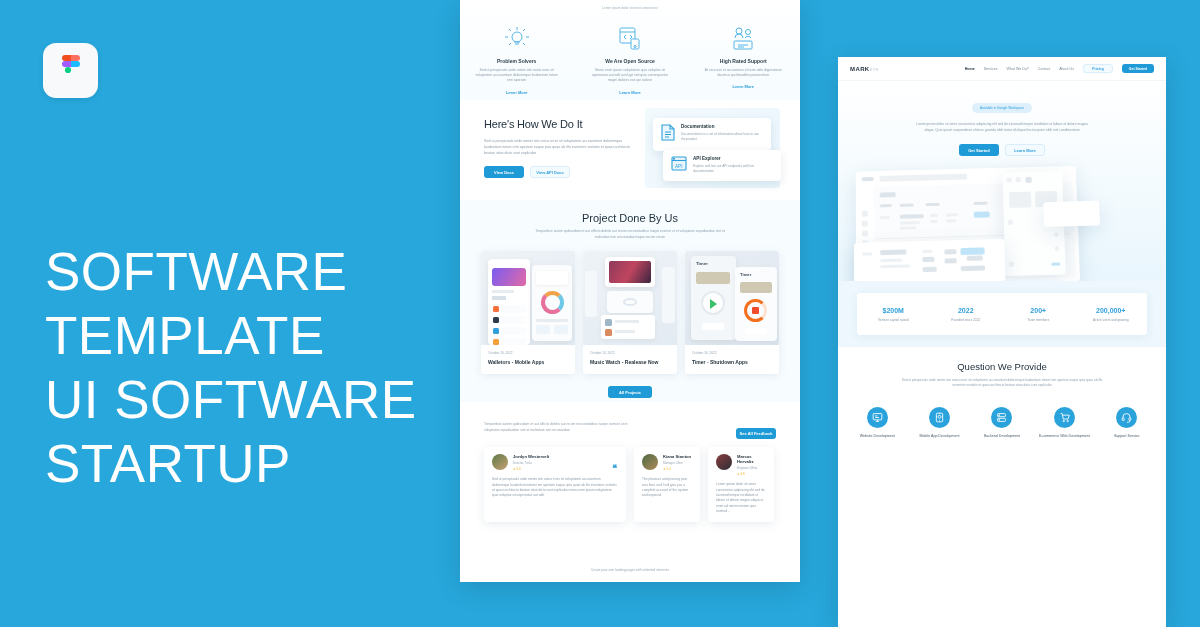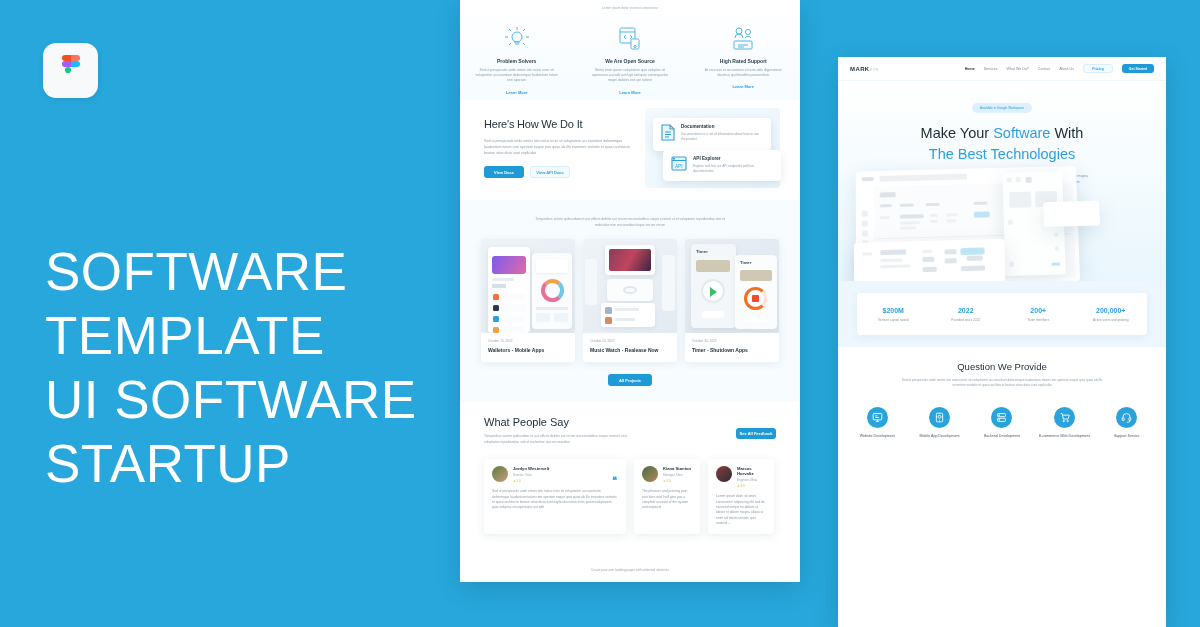--- a/index.html
+++ b/index.html
@@ -302,20 +302,21 @@
         </span>
         <div>
           <div class="dtitle">API Explorer</div>
           <div class="ddesc">Explore and test our API endpoints with live documentation</div>
         </div>
       </div>
     </div>
   </section>
 
   <section class="sec" id="m-projects">
+    <h2>Project Done By Us</h2>
     <div class="sub">Temporibus autem quibusdam et aut officiis debitis aut rerum necessitatibus saepe eveniet ut et voluptates repudiandae sint et molestiae non recusandae itaque earum rerum</div>
     <div class="proj-row">
       <div class="proj-card">
         <div class="proj-thumb" style="background:linear-gradient(150deg,#eef3f7,#e2eaf1);">
           <div style="position:absolute;left:7px;top:8px;width:42px;height:86px;background:#fff;border-radius:4px;box-shadow:0 2px 6px rgba(0,0,0,.08)">
             <div style="position:absolute;left:4px;top:9px;width:34px;height:18px;border-radius:3px;background:linear-gradient(120deg,#7a5cf0,#e26aa7)"></div>
             <div style="position:absolute;left:4px;top:31px;width:22px;height:3px;background:#e7ecf1"></div>
             <div style="position:absolute;left:4px;top:37px;width:14px;height:4px;background:#d7dfe7"></div>
             <div style="position:absolute;left:4px;top:46px;width:34px;height:8px;background:#fbfcfd;border-radius:2px"></div>
             <div style="position:absolute;left:5px;top:47px;width:6px;height:6px;border-radius:1.5px;background:#f4703a"></div>
@@ -381,21 +382,20 @@
         <div class="proj-meta">
           <div class="proj-date">October 30, 2022</div>
           <div class="proj-title">Timer - Shutdown Apps</div>
         </div>
       </div>
     </div>
     <button class="btn-blue" id="all-projects-btn">All Projects</button>
   </section>
 
   <section class="sec" id="m-testimonials">
-    <h2>What People Say</h2>
     <div class="sub">Temporibus autem quibusdam et aut officiis debitis aut rerum necessitatibus saepe eveniet ut et voluptates repudiandae sint et molestiae non recusandae</div>
     <button class="btn-blue" id="see-feedback-btn">See All Feedback</button>
     <div class="tst-row">
       <div class="tst-card" id="tst-1">
         <div class="tst-head">
           <div class="tst-av" style="background:linear-gradient(140deg,#5b7a46,#c9a074)"></div>
           <div>
             <div class="tst-name">Jordyn Westervelt</div>
             <div class="tst-role">Director, Tesla</div>
             <div class="tst-stars">★ <span>5.0</span></div>
@@ -456,24 +456,20 @@
       <span class="nl">What We Do?</span>
       <span class="nl">Contact</span>
       <span class="nl">About Us</span>
       <button class="btn-ghost">Pricing</button>
       <button class="btn-blue">Get Started</button>
     </div>
   </nav>
 
   <section id="r-hero">
     <div id="hero-badge">Available in Google Workspace</div>
-    <h1>
-      <span>Make Your </span><span class="accent">Software</span><span> With</span>
-      <span class="l2">The Best Technologies</span>
-    </h1>
     <p>Lorem ipsum dolor sit amet consectetur adipiscing elit sed do eiusmod tempor incididunt ut labore et dolore magna aliqua. Quis ipsum suspendisse ultrices gravida nibh tortor id aliquet lectus proin nibh nisl condimentum</p>
     <div id="r-hero-btns">
       <button class="btn-blue">Get Started</button>
       <button class="btn-ghost">Learn More</button>
     </div>
 
     
     <div id="dash">
       <div class="dash-pane" style="left:0;top:0;width:222px;height:116px;">
         <div class="skel dark" style="left:6px;top:6px;width:12px;height:4px"></div>

